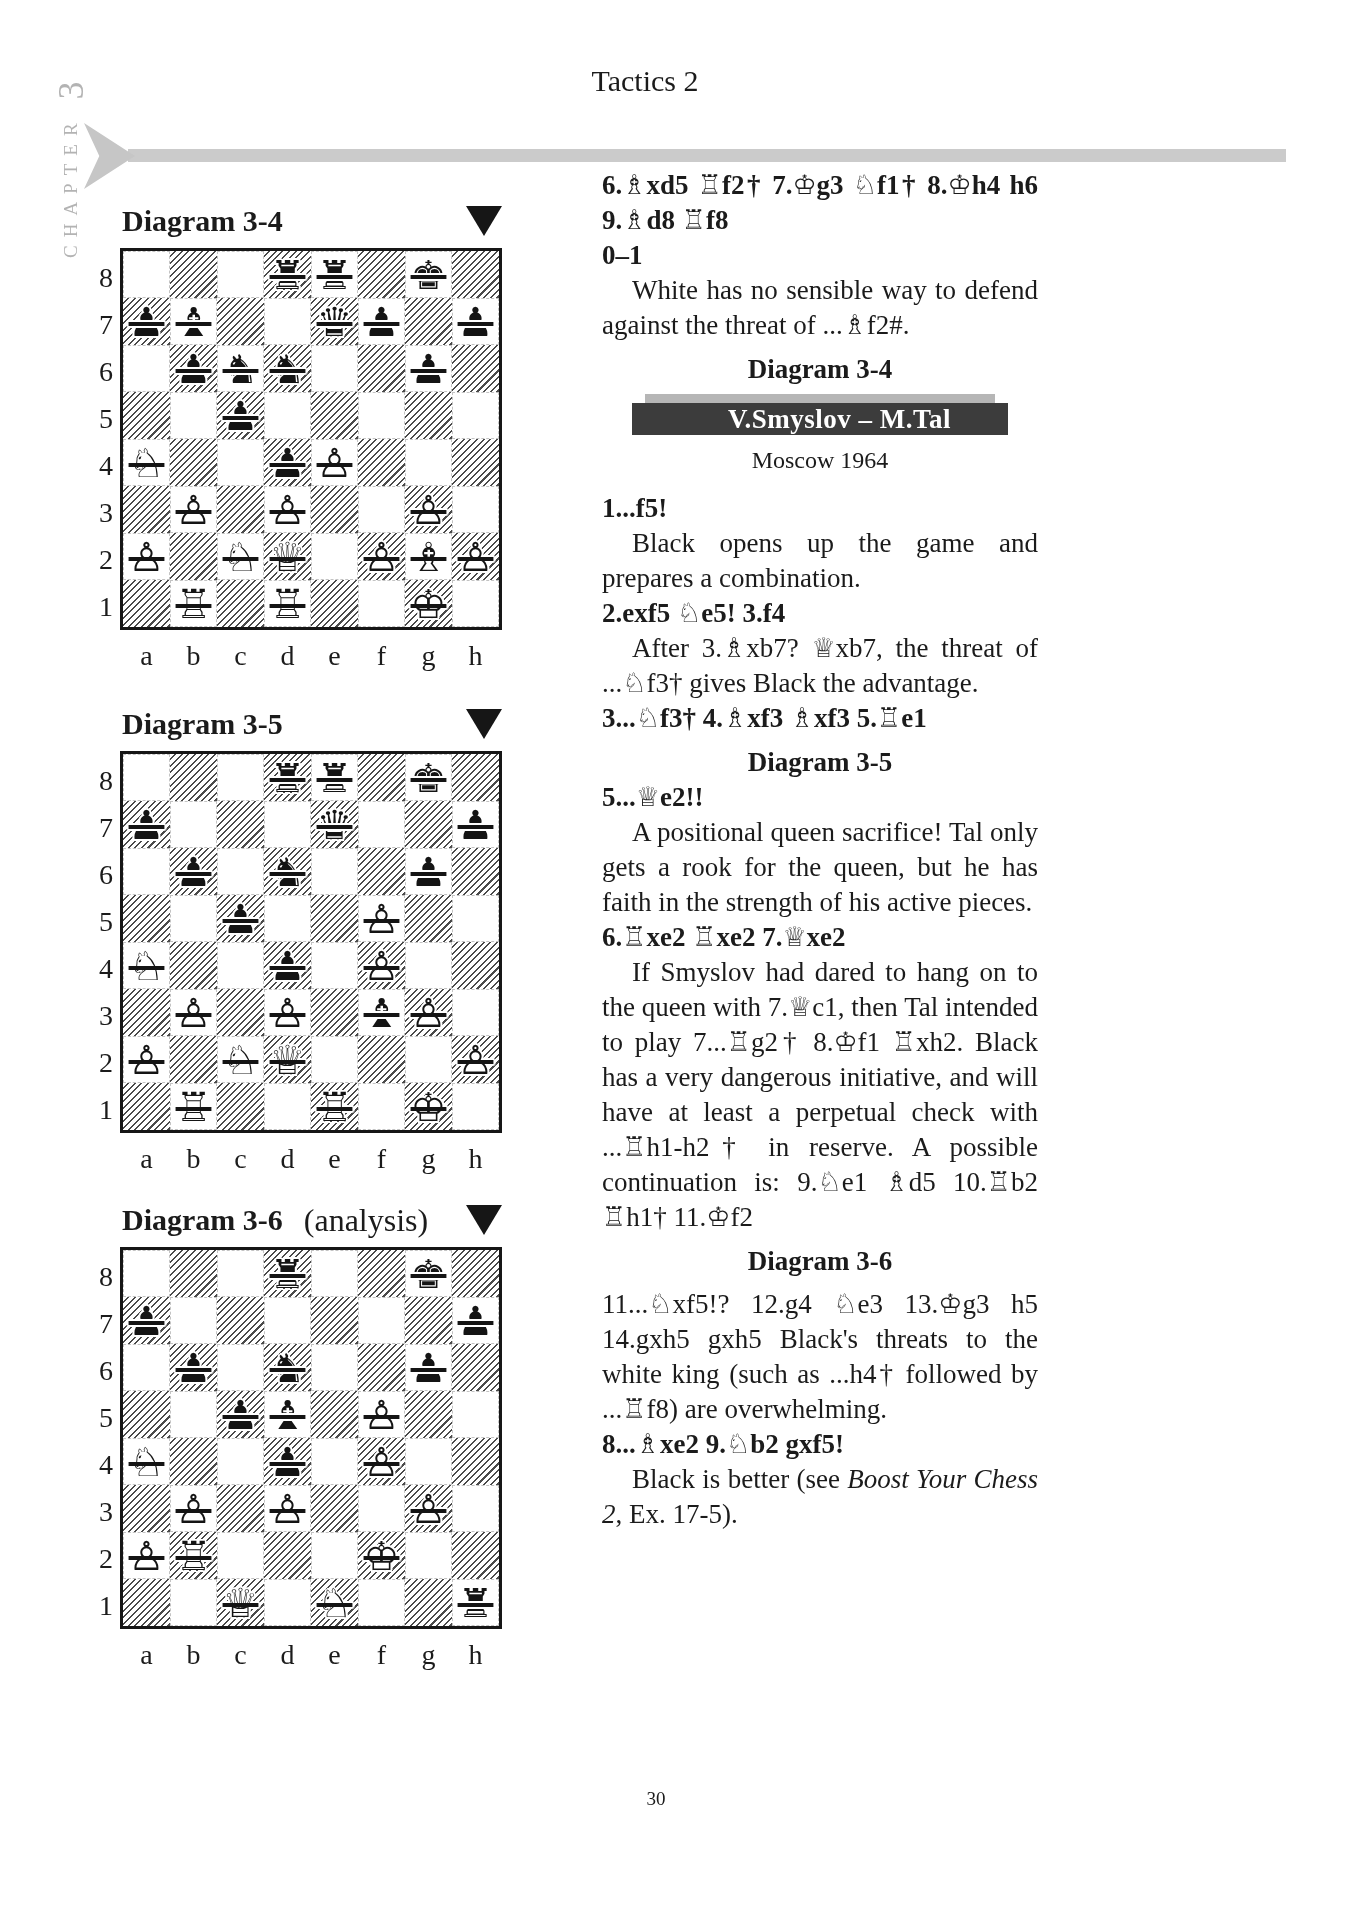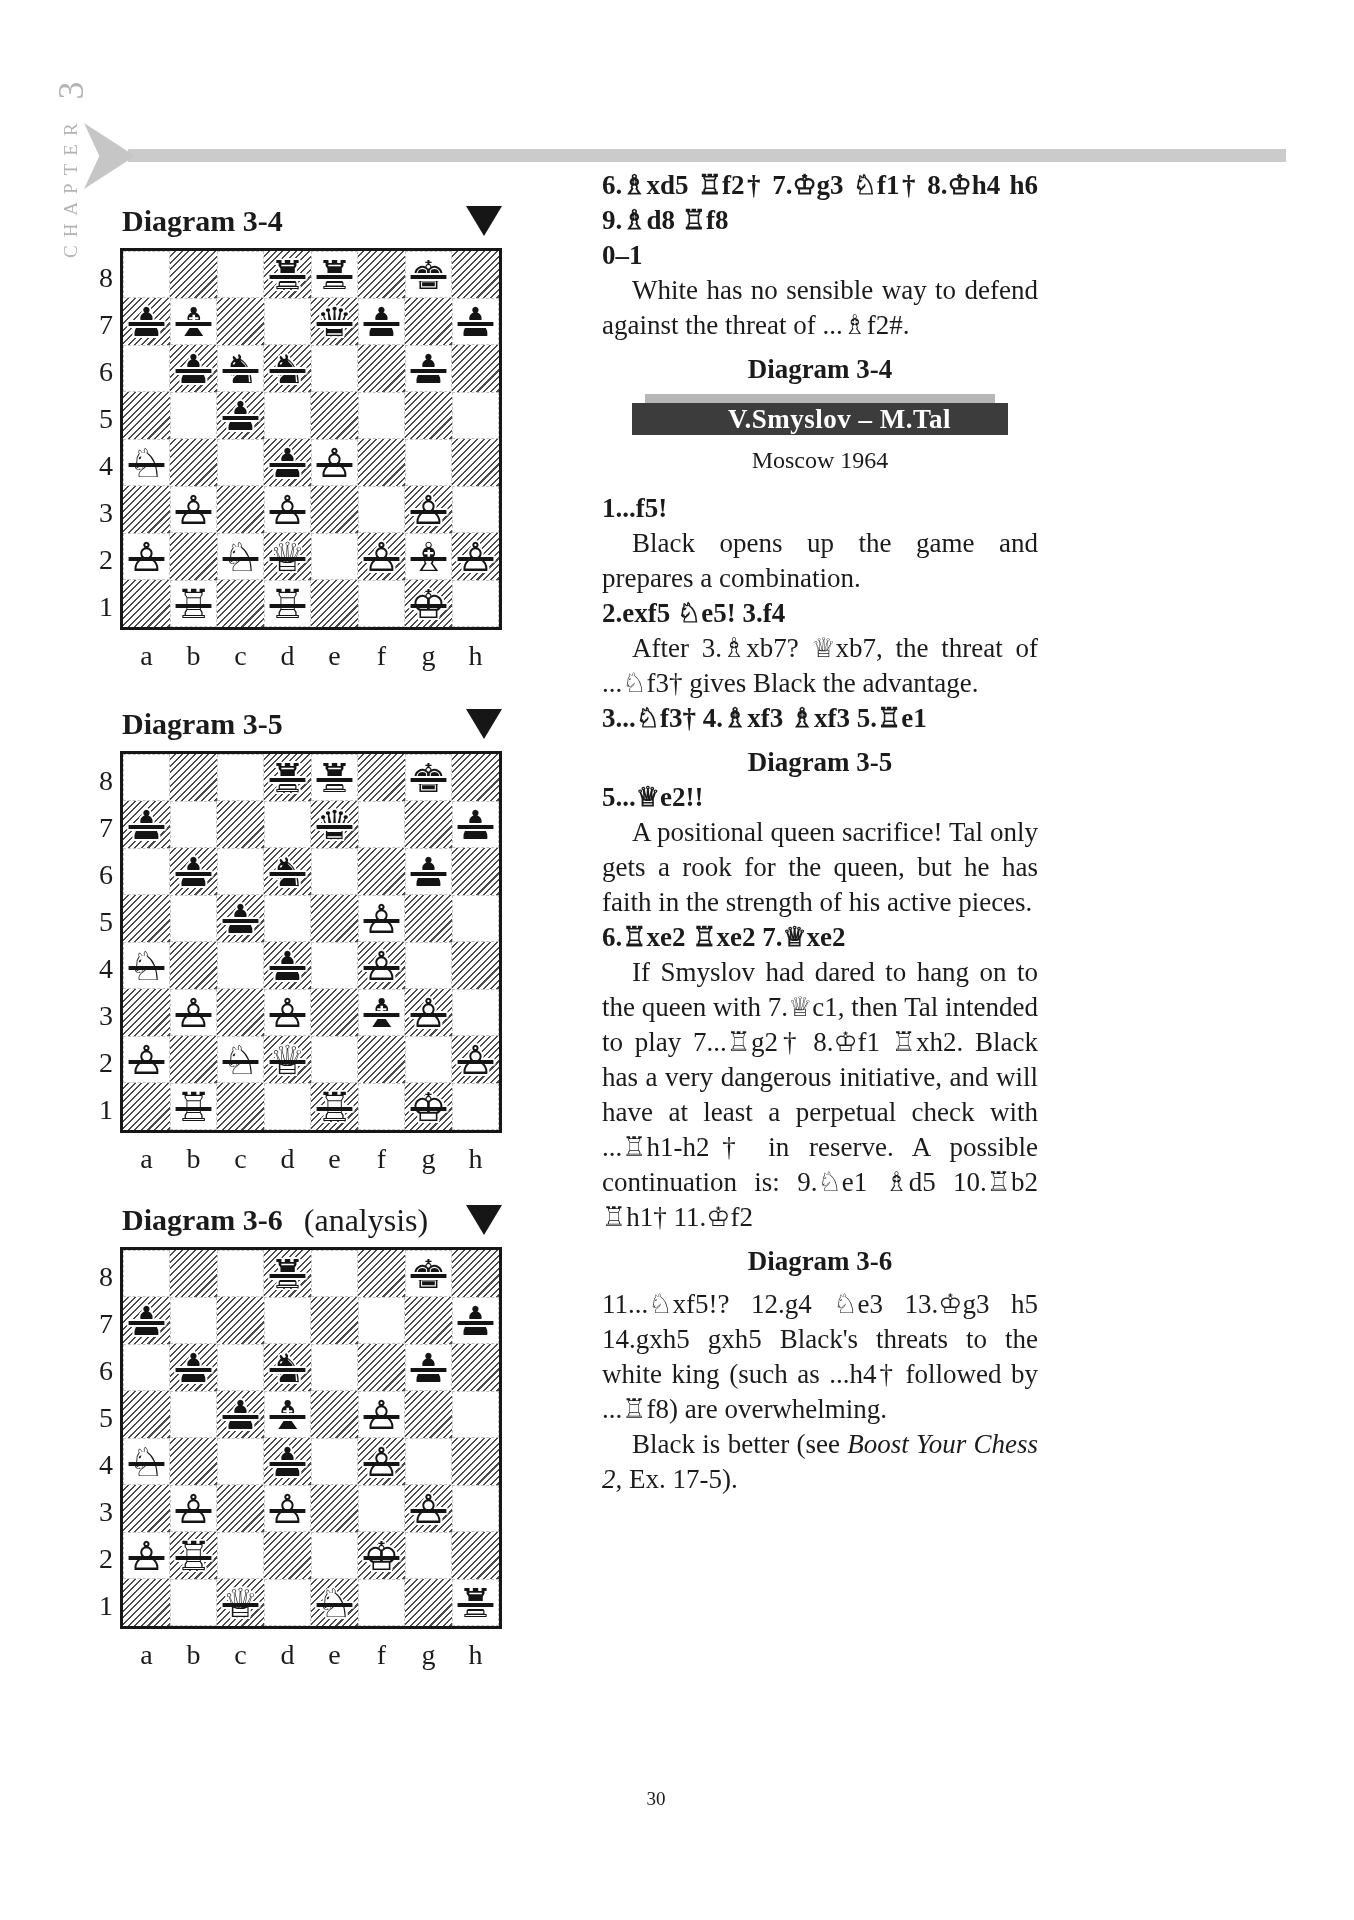--- a/index.html
+++ b/index.html
@@ -40,37 +40,38 @@
   .halo { text-shadow:-2px 0 0 #fff,2px 0 0 #fff,0 -2px 0 #fff,0 2px 0 #fff,
     -1.5px -1.5px 0 #fff,1.5px 1.5px 0 #fff,-1.5px 1.5px 0 #fff,1.5px -1.5px 0 #fff; }
   .rank-col { position:absolute; left:-36px; top:3px; }
   .rank-lab { height:47px; width:26px; display:flex; align-items:center; justify-content:flex-end; font-size:28px; }
   .file-row { display:flex; margin-top:10px; padding-left:3px; }
   .file-lab { width:47px; text-align:center; font-size:28px; }
 
   
   .text-col { position:absolute; left:602px; top:168px; width:436px;
     font-size:27px; line-height:35px; text-align:justify; }
-  .moves { font-weight:bold;font-family:Liberation Serif, serif; }
+  .moves { font-weight:bold; }
   .para  { text-indent:30px; }
   .para-flush { text-indent:0;margin-top:8px; }
   .diagram-ref { text-align:center; font-weight:bold; margin-top:9px; }
   .banner { position:relative; height:32px; margin:16px 30px 2px; }
   .banner-shadow { position:absolute; left:13px; right:13px; top:-9px; height:30px; background:#b6b6b6; }
   .banner-bar { position:absolute; left:0; top:0; right:0; bottom:0; background:#3c3c3c; color:#fff;
     font-weight:bold; font-size:27px; line-height:32px; text-align:center; letter-spacing:.5px;padding-left:39px; }
   .subtitle { text-align:center; font-size:24px; line-height:30px; margin:10px 0 16px; }
   .page-num { position:absolute; top:1788px; left:0; width:1312px; text-align:center; font-size:19px; }
   i { font-style:italic; }
 </style>
 </head>
 <body>
 
 <div class="page">
 
+  <div class="running-head">Tactics 2</div>
 
   <div class="chapter-tab">
     <span class="ch-word">CHAPTER</span>
     <span class="ch-num">3</span>
   </div>
   <div class="arrow-band"></div>
   <div class="arrow-head"></div>
 
   <section id="diagram-col">
       <div class="diagram d0">
@@ -517,17 +518,18 @@
       <div class="moves">2.exf5 ♘e5! 3.f4</div>
       <div class="para">After 3.♗xb7? ♕xb7, the threat of ...♘f3† gives Black the advantage.</div>
       <div class="moves">3...♘f3† 4.♗xf3 ♗xf3 5.♖e1</div>
       <div class="diagram-ref">Diagram 3-5</div>
       <div class="moves">5...♕e2!!</div>
       <div class="para">A positional queen sacrifice! Tal only gets a rook for the queen, but he has faith in the strength of his active pieces.</div>
       <div class="moves">6.♖xe2 ♖xe2 7.♕xe2</div>
       <div class="para">If Smyslov had dared to hang on to the queen with 7.♕c1, then Tal intended to play 7...♖g2† 8.♔f1 ♖xh2. Black has a very dangerous initiative, and will have at least a perpetual check with ...♖h1-h2† in reserve. A possible continuation is: 9.♘e1 ♗d5 10.♖b2 ♖h1† 11.♔f2</div>
       <div class="diagram-ref">Diagram 3-6</div>
       <div class="para-flush">11...♘xf5!? 12.g4 ♘e3 13.♔g3 h5 14.gxh5 gxh5 Black's threats to the white king (such as ...h4† followed by ...♖f8) are overwhelming.</div>
+      <div class="moves">8...♗xe2 9.♘b2 gxf5!</div>
       <div class="para">Black is better (see <i>Boost Your Chess 2</i>, Ex. 17-5).</div>
     </section>
 
   <div class="page-num">30</div>
 </div>
 
 </body></html>

